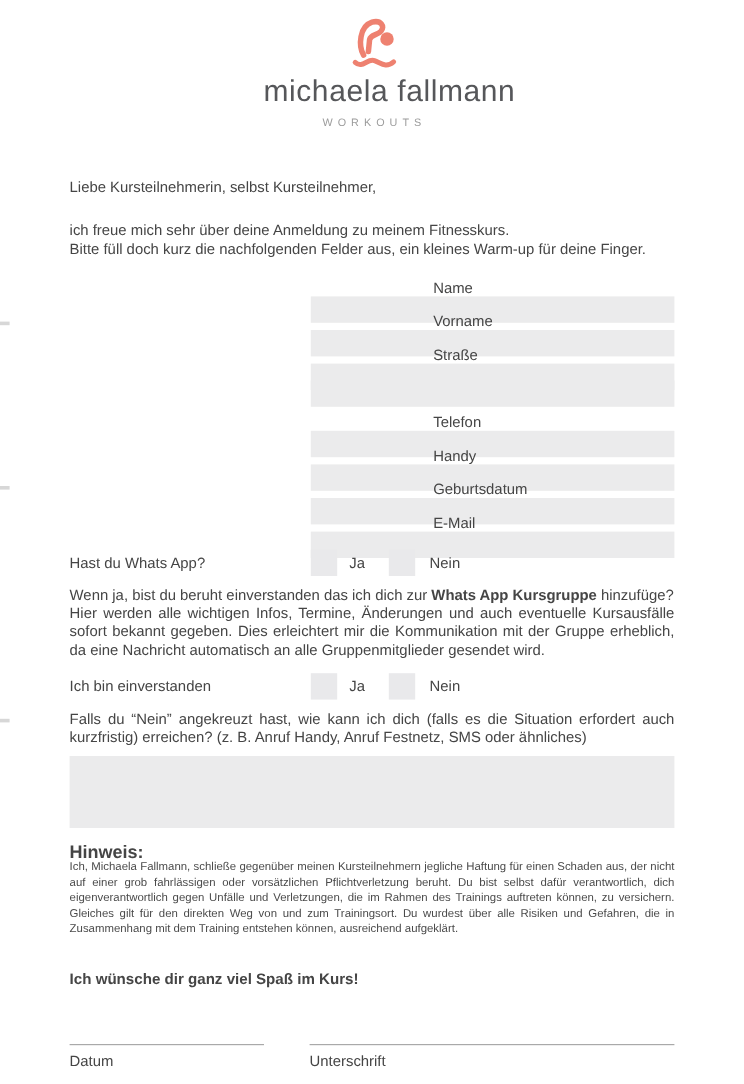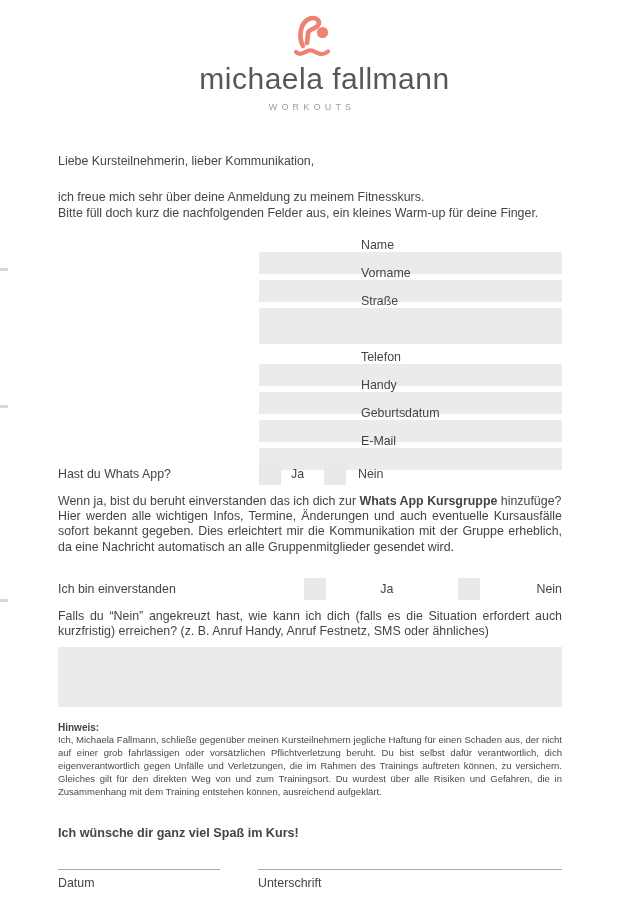--- a/index.html
+++ b/index.html
@@ -8,21 +8,21 @@
     width: 620px; height: 903px;
     font-family: "Liberation Sans", sans-serif;
     color: #454545;
   }
   .page { position: relative; width: 620px; height: 903px; overflow: hidden; background: #fff; }
   .content { padding: 0 58px; }
 
   
   .logo-block { padding-top: 12px; text-align: center; }
   .logo-icon-svg { display: block; margin: 0 auto; }
-  .logo-name { font-size: 30px; font-weight: 400; color: #56575a; letter-spacing: 0.5px; margin-top: 2px; padding-left: 29px; }
+  .logo-name { font-size: 25px; font-weight: 400; color: #56575a; letter-spacing: 0.5px; margin-top: 2px; padding-left: 29px; }
   .logo-sub { font-size: 9px; color: #9c9c9c; letter-spacing: 4.2px; margin-top: 6px; padding-left: 4px; }
 
   
   .salutation { margin-top: 42px; font-size: 12.4px; line-height: 15.2px; }
   .intro { margin-top: 21px; font-size: 12.4px; line-height: 15.4px; }
 
   
   .form-rows { margin-top: 17px; }
   .field-row { display: flex; align-items: flex-end; height: 22px; margin-bottom: 6px; flex-direction: column; }
   .field-label { width: 201px; font-size: 12.4px; flex: none; }
@@ -33,45 +33,45 @@
   }
 
   
   .check-row { display: flex; align-items: center; height: 22px; }
   .check-row .field-label { width: 201px; }
   .cb { width: 22px; height: 22px; background: #e9e9eb; flex: none; margin-right: 10px; cursor: pointer; }
   .cb-text { font-size: 12.4px; flex: none; }
   .cb-text.ja { width: 33px; }
   .cb2 { margin-right: 12px; }
   .row-whatsapp { margin-top: 7px; }
-  .row-consent { margin-top: 23px; justify-content: space-between; }
+  .row-consent { margin-top: 11px; }
 
   
   .para { font-size: 12.4px; line-height: 15.2px; text-align: justify; }
   .para-whatsapp { margin-top: 9px; }
   .para-reach { margin-top: 9px; }
   .bold { font-weight: 700; }
 
   
   .reach-area {
     display: block; margin-top: 8px; width: 504px; height: 60px;
     background: #ebebec; border: none; outline: none; resize: none;
     font-family: "Liberation Sans", sans-serif; font-size: 12.4px; color: #454545; padding: 4px 6px;
   }
 
   
   .notice { margin-top: 14px; }
-  .notice-title { font-size: 10px; font-weight: 700; line-height: 13px; }
+  .notice-title { font-size: 15px; font-weight: 700; line-height: 13px; }
   .notice-body { font-size: 9.5px; line-height: 12.9px; text-align: justify; color: #4a4a4a; }
 
   
   .closing { margin-top: 27px; font-size: 12.6px; font-weight: 700; }
 
   
-  .sig-section { display: flex; margin-top: 29px; }
+  .sig-section { display: flex; margin-top: 47px; }
   .sig-col { border-top: 1px solid #a9a9a9; padding-top: 6px; font-size: 12.4px; }
   .sig-date { width: 162px; }
   .sig-spacer { width: 38px; }
   .sig-sign { width: 304px; }
 
   
   .fold-mark { position: absolute; left: 0; width: 8px; height: 3px; background: #d7d7d7; }
   .fold-1 { top: 268px; }
   .fold-2 { top: 405px; }
   .fold-3 { top: 599px; }
@@ -90,21 +90,21 @@
       <path d="M19 34 C14.5 26 15.5 10 26 6.5 C33.5 4.5 37 10 33.5 14 C30.5 17.5 25 16.5 24 21 L23 31" stroke="#ee8170" stroke-width="4.6" stroke-linecap="round" fill="none"></path>
       <circle cx="38.5" cy="20.5" r="5.6" fill="#ee8170"></circle>
       <path d="M12 40 C18 45.5 22 36.5 28 38.5 C33.5 40.5 37.5 45 44 39.5" stroke="#ee8170" stroke-width="4.2" stroke-linecap="round" fill="none"></path>
     </svg>
     <div class="logo-name">michaela fallmann</div>
     <div class="logo-sub">WORKOUTS</div>
   </div>
 
   <div class="content">
 
-    <div class="salutation">Liebe Kursteilnehmerin, lieber Kommunikation,</div>
+    <div class="salutation">Liebe Kursteilnehmerin, selbst Kursteilnehmer,</div>
 
     <div class="intro">
       <div>ich freue mich sehr über deine Anmeldung zu meinem Fitnesskurs.</div>
       <div>Bitte füll doch kurz die nachfolgenden Felder aus, ein kleines Warm-up für deine Finger.</div>
     </div>
 
     <div class="form-rows">
       <div class="field-row">
         <span class="field-label">Name</span>
         <input class="field-input" type="text" value="" style="">

